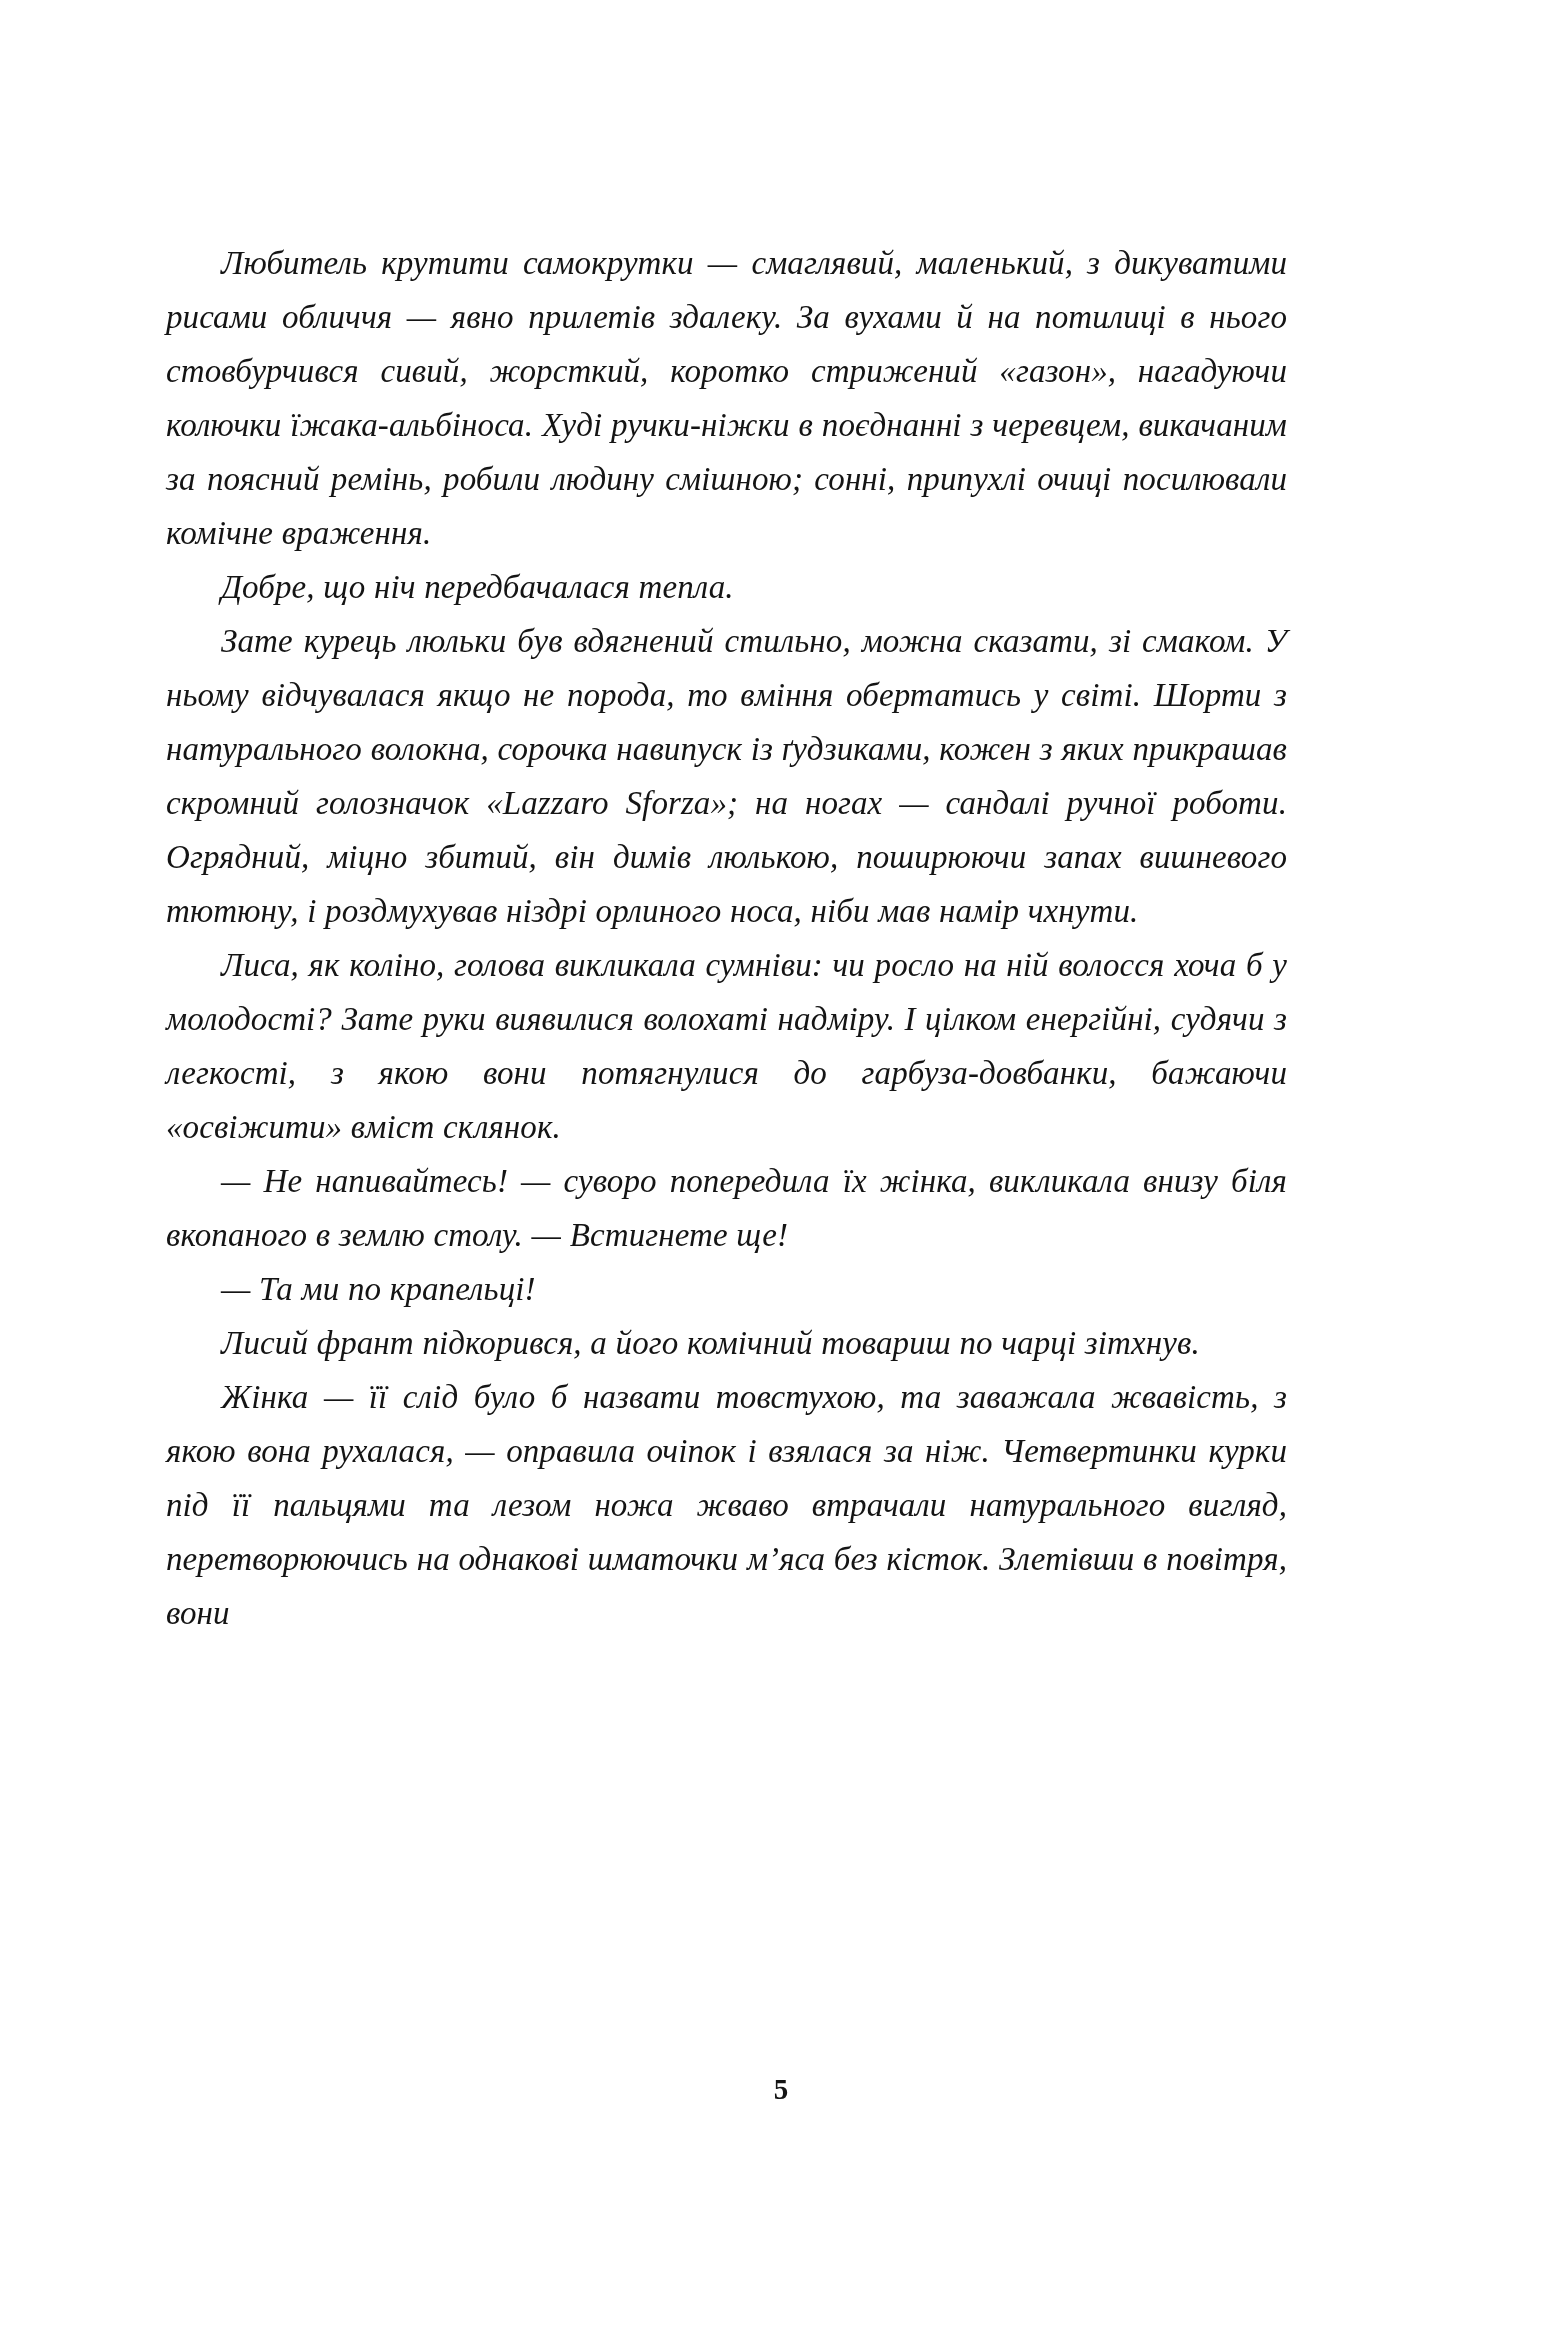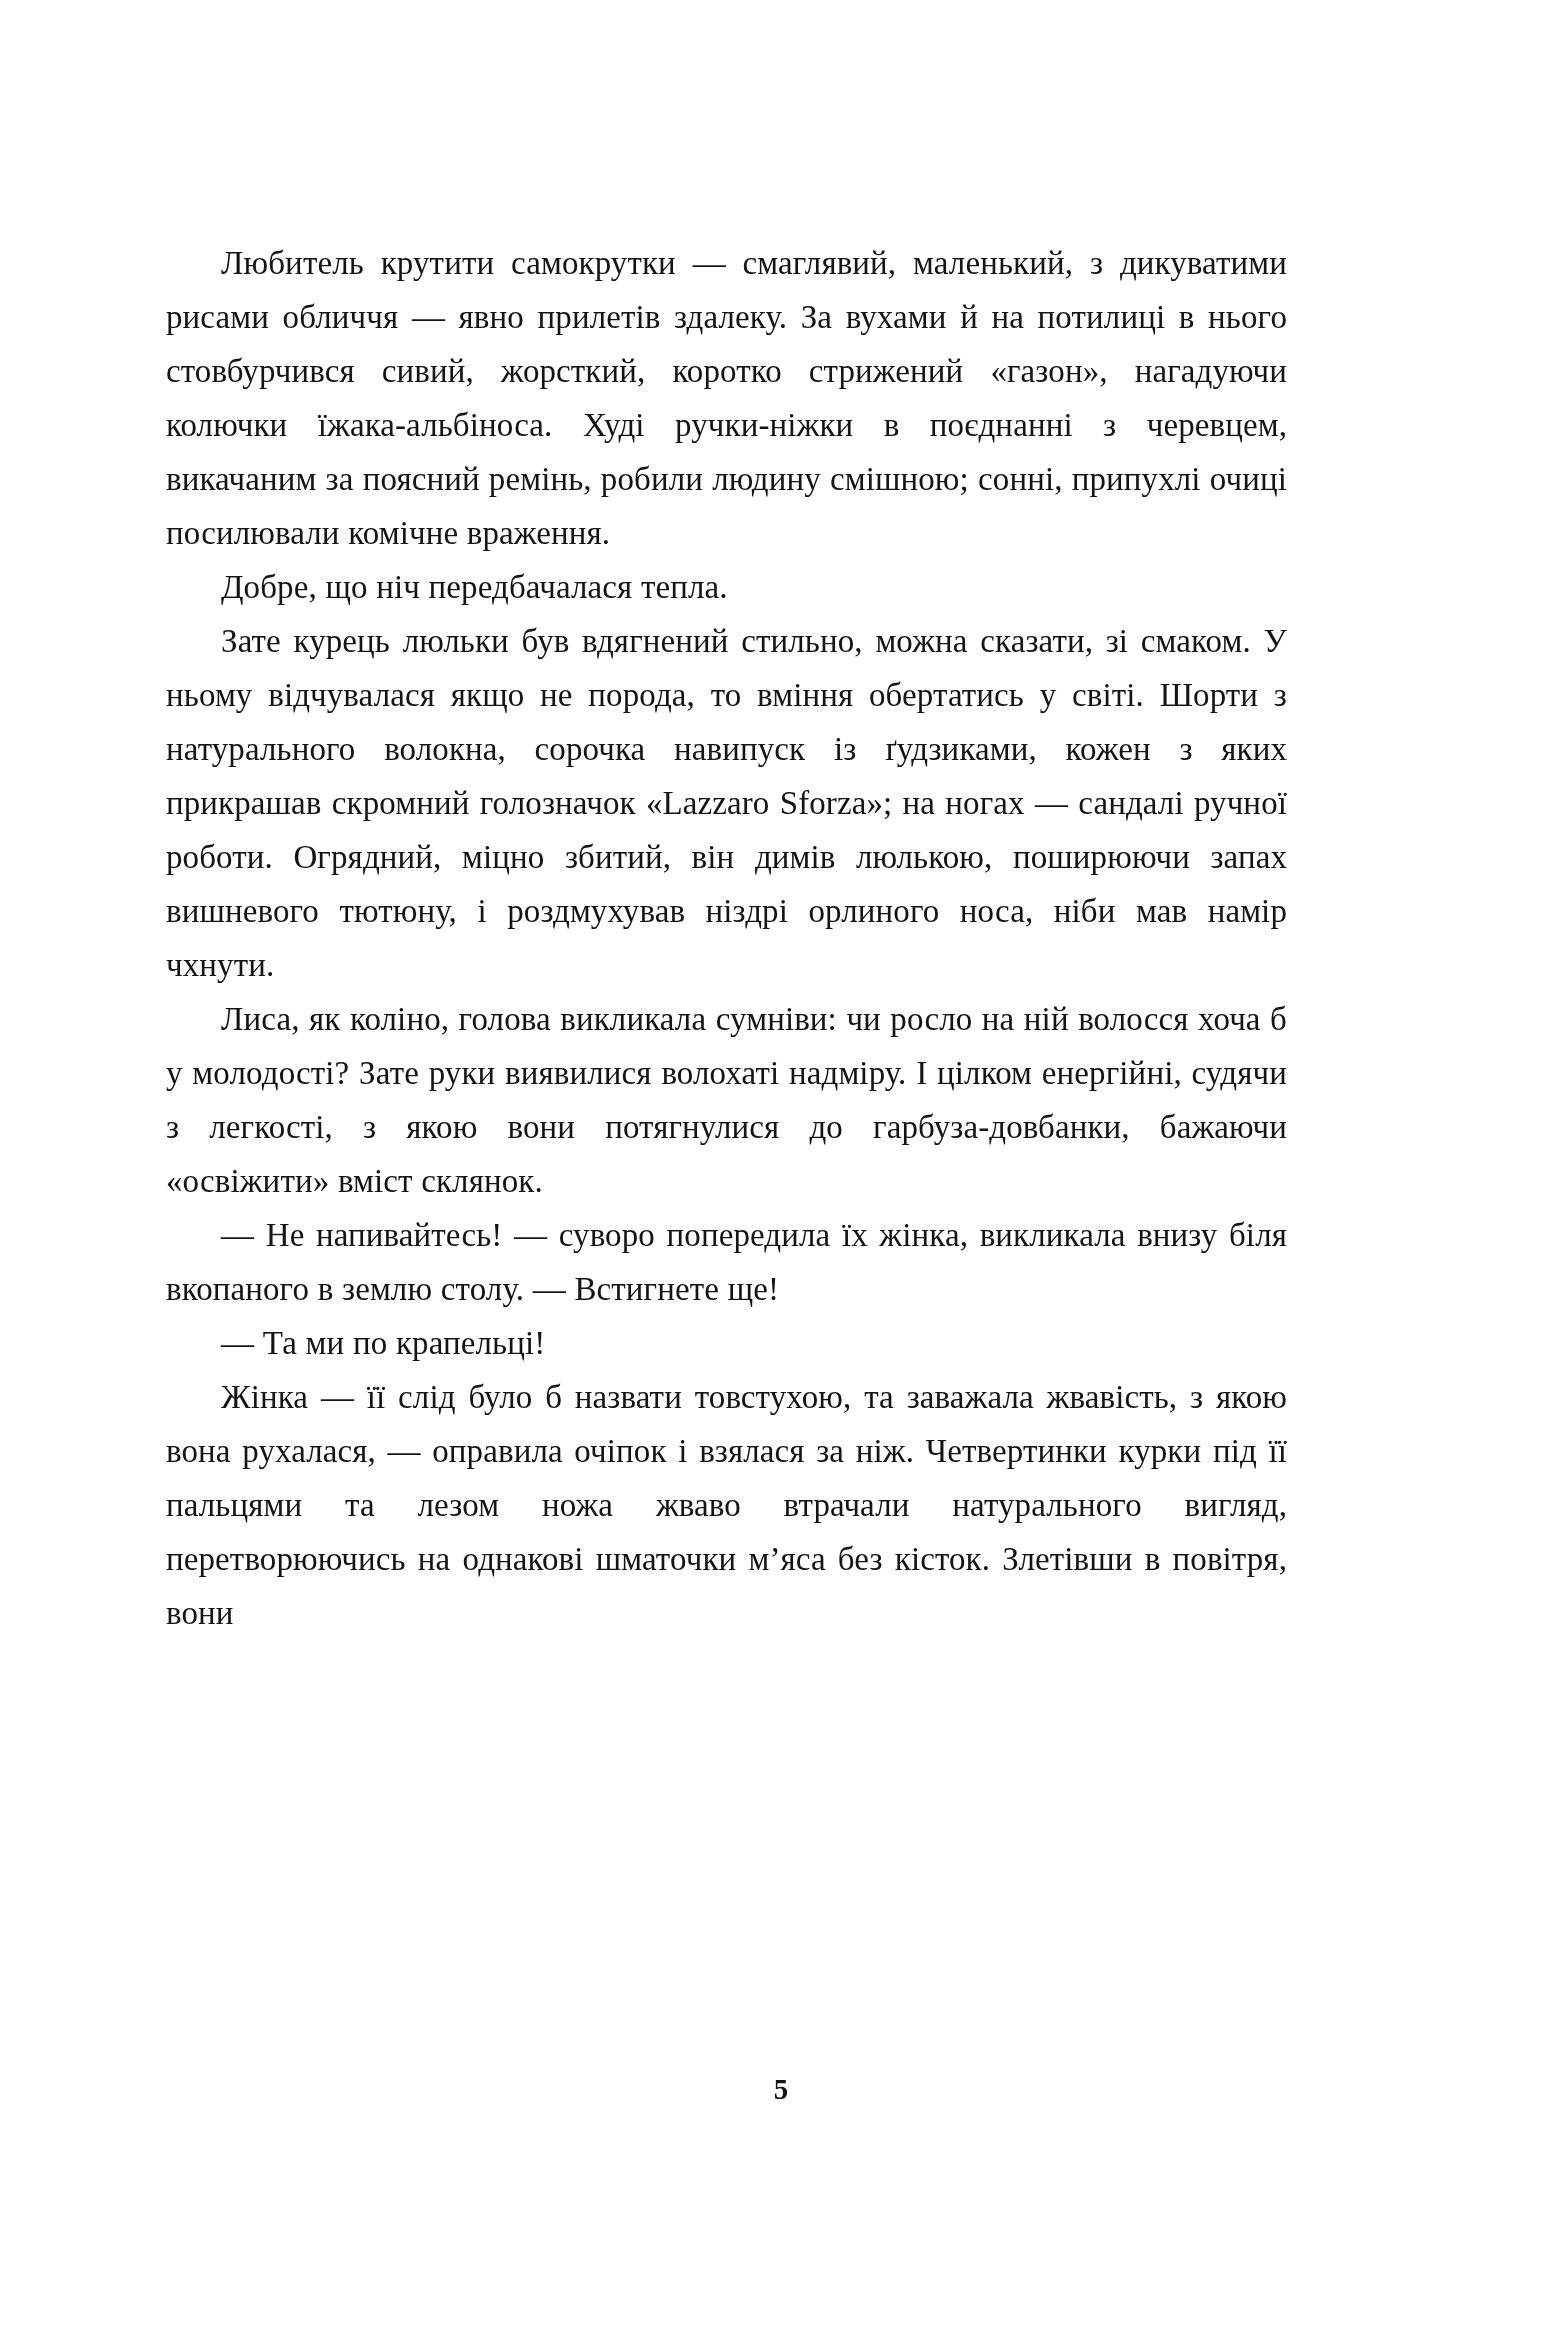--- a/index.html
+++ b/index.html
@@ -33,20 +33,21 @@
     margin: 0;
     font-size: 33px;
     line-height: 54px;
     text-align: justify;
     text-indent: 55px;
     font-family: "Liberation Serif", serif;
     letter-spacing: 0.1px;
     word-spacing: 0.3px;
     -webkit-hyphens: manual;
     hyphens: manual;
+    font-style: italic;
   }
   p.para.last-line-left {
     text-align-last: left;
   }
   .folio {
     position: absolute;
     left: 0;
     top: 2073px;
     width: 1562px;
     text-align: center;
@@ -61,19 +62,20 @@
 
 <div class="page">
 
   <div class="text-block">
     <p class="para last-line-left">Любитель крутити самокрутки — смаглявий, маленький, з дикуватими рисами обличчя — явно прилетів здалеку. За вухами й на потилиці в нього стовбурчився сивий, жорсткий, коротко стрижений «газон», нагадуючи колючки їжака-альбіноса. Худі ручки-ніжки в поєднанні з черевцем, викачаним за поясний ремінь, робили людину смішною; сонні, припухлі очиці посилювали комічне враження.</p>
     <p class="para last-line-left">Добре, що ніч передбачалася тепла.</p>
     <p class="para last-line-left">Зате курець люльки був вдягнений стильно, можна сказати, зі смаком. У ньому відчувалася якщо не порода, то вміння обертатись у світі. Шорти з натурального волокна, сорочка навипуск із ґудзиками, кожен з яких прикрашав скромний голозначок «Lazzaro Sforza»; на ногах — сандалі ручної роботи. Огрядний, міцно збитий, він димів люлькою, поширюючи запах вишневого тютюну, і роздмухував ніздрі орлиного носа, ніби мав намір чхнути.</p>
     <p class="para last-line-left">Лиса, як коліно, голова викликала сумніви: чи росло на ній волосся хоча б у молодості? Зате руки виявилися волохаті надміру. І цілком енергійні, судячи з легкості, з якою вони потягнулися до гарбуза-довбанки, бажаючи «освіжити» вміст склянок.</p>
     <p class="para last-line-left">— Не напивайтесь! — суворо попередила їх жінка, викликала внизу біля вкопаного в землю столу. — Встигнете ще!</p>
     <p class="para last-line-left">— Та ми по крапельці!</p>
+    <p class="para last-line-left">Лисий франт підкорився, а його комічний товариш по чарці зітхнув.</p>
     <p class="para">Жінка — її слід було б назвати товстухою, та заважала жвавість, з якою вона рухалася, — оправила очіпок і взялася за ніж. Четвертинки курки під її пальцями та лезом ножа жваво втрачали натурального вигляд, перетворюючись на однакові шматочки м’яса без кісток. Злетівши в повітря, вони</p>
   </div>
 
   <div class="folio">5</div>
 
 </div>
 
 
 </body></html>

